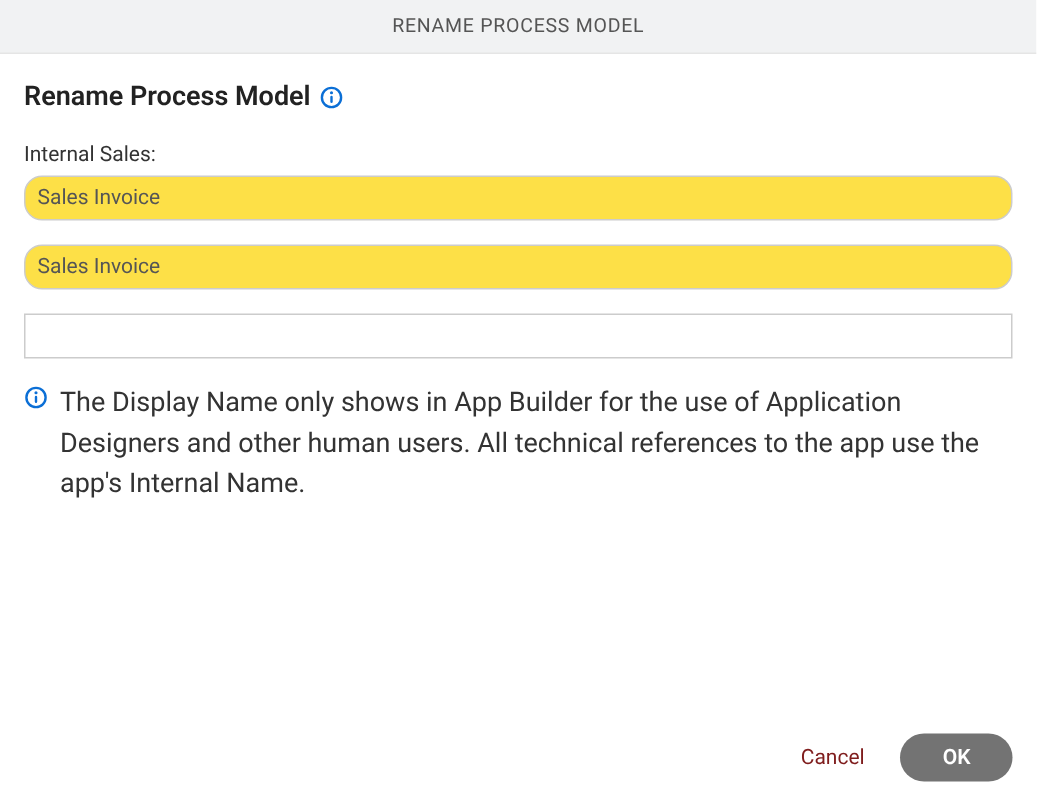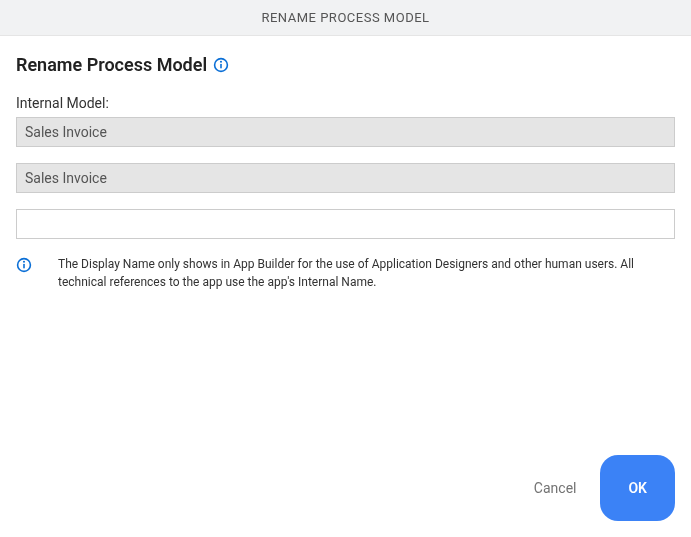--- a/index.html
+++ b/index.html
@@ -71,59 +71,60 @@
       width: 100%;
       height: 30px;
       border: 1px solid #ccc;
       padding: 4px 8px;
       font-size: 14px;
       font-family: inherit;
       color: #333;
       background: #fff;
     }
     .field-input[readonly] {
-      background: #e5e5e5;
+      background: #fde047;
       color: #555;
+      border-radius: 12px;
     }
     .info-note {
       display: flex;
-      gap: 26px;
+      gap: 8px;
       margin-top: 12px;
-      font-size: 12px;
+      font-size: 18px;
       color: #333;
       line-height: 1.5;
     }
     .info-note .icon-wrap {
       flex-shrink: 0;
       padding-top: 2px;
     }
     .dialog-footer {
       padding: 12px 16px 16px 16px;
       display: flex;
       justify-content: flex-end;
       align-items: center;
       gap: 20px;
     }
     .btn-cancel {
       background: transparent;
       border: none;
       font-size: 14px;
-      color: #737373;
+      color: #7f1d1d;
       cursor: pointer;
       padding: 8px 4px;
       font-family: inherit;
       text-align: right;
     }
     .btn-ok {
-      background: #3b82f6;
+      background: #737373;
       border: none;
       color: #fff;
       font-size: 14px;
       font-weight: 600;
-      padding: 25px 28px;
+      padding: 8px 28px;
       border-radius: 18px;
       cursor: pointer;
       font-family: inherit;
     }
   </style>
 </head>
 <body>
 
 <div class="dialog-header">
   <span>RENAME PROCESS MODEL</span>
@@ -136,21 +137,21 @@
     <span>
       <svg class="info-icon-svg" viewBox="0 0 20 20">
         <circle class="outer" cx="10" cy="10" r="8"></circle>
         <circle class="glyph" cx="10" cy="6" r="1.3"></circle>
         <rect class="glyph" x="9" y="8.5" width="2" height="6" rx="1"></rect>
       </svg>
     </span>
   </div>
 
   <div class="field-group">
-    <label class="field-label">Internal Model:</label>
+    <label class="field-label">Internal Sales:</label>
     <input type="text" class="field-input" readonly="" value="Sales Invoice" style="">
   </div>
 
   <div class="field-group">
     <input type="text" class="field-input" readonly="" value="Sales Invoice" style="">
   </div>
 
   <div class="field-group">
     <input type="text" class="field-input" value="" style="">
   </div>

